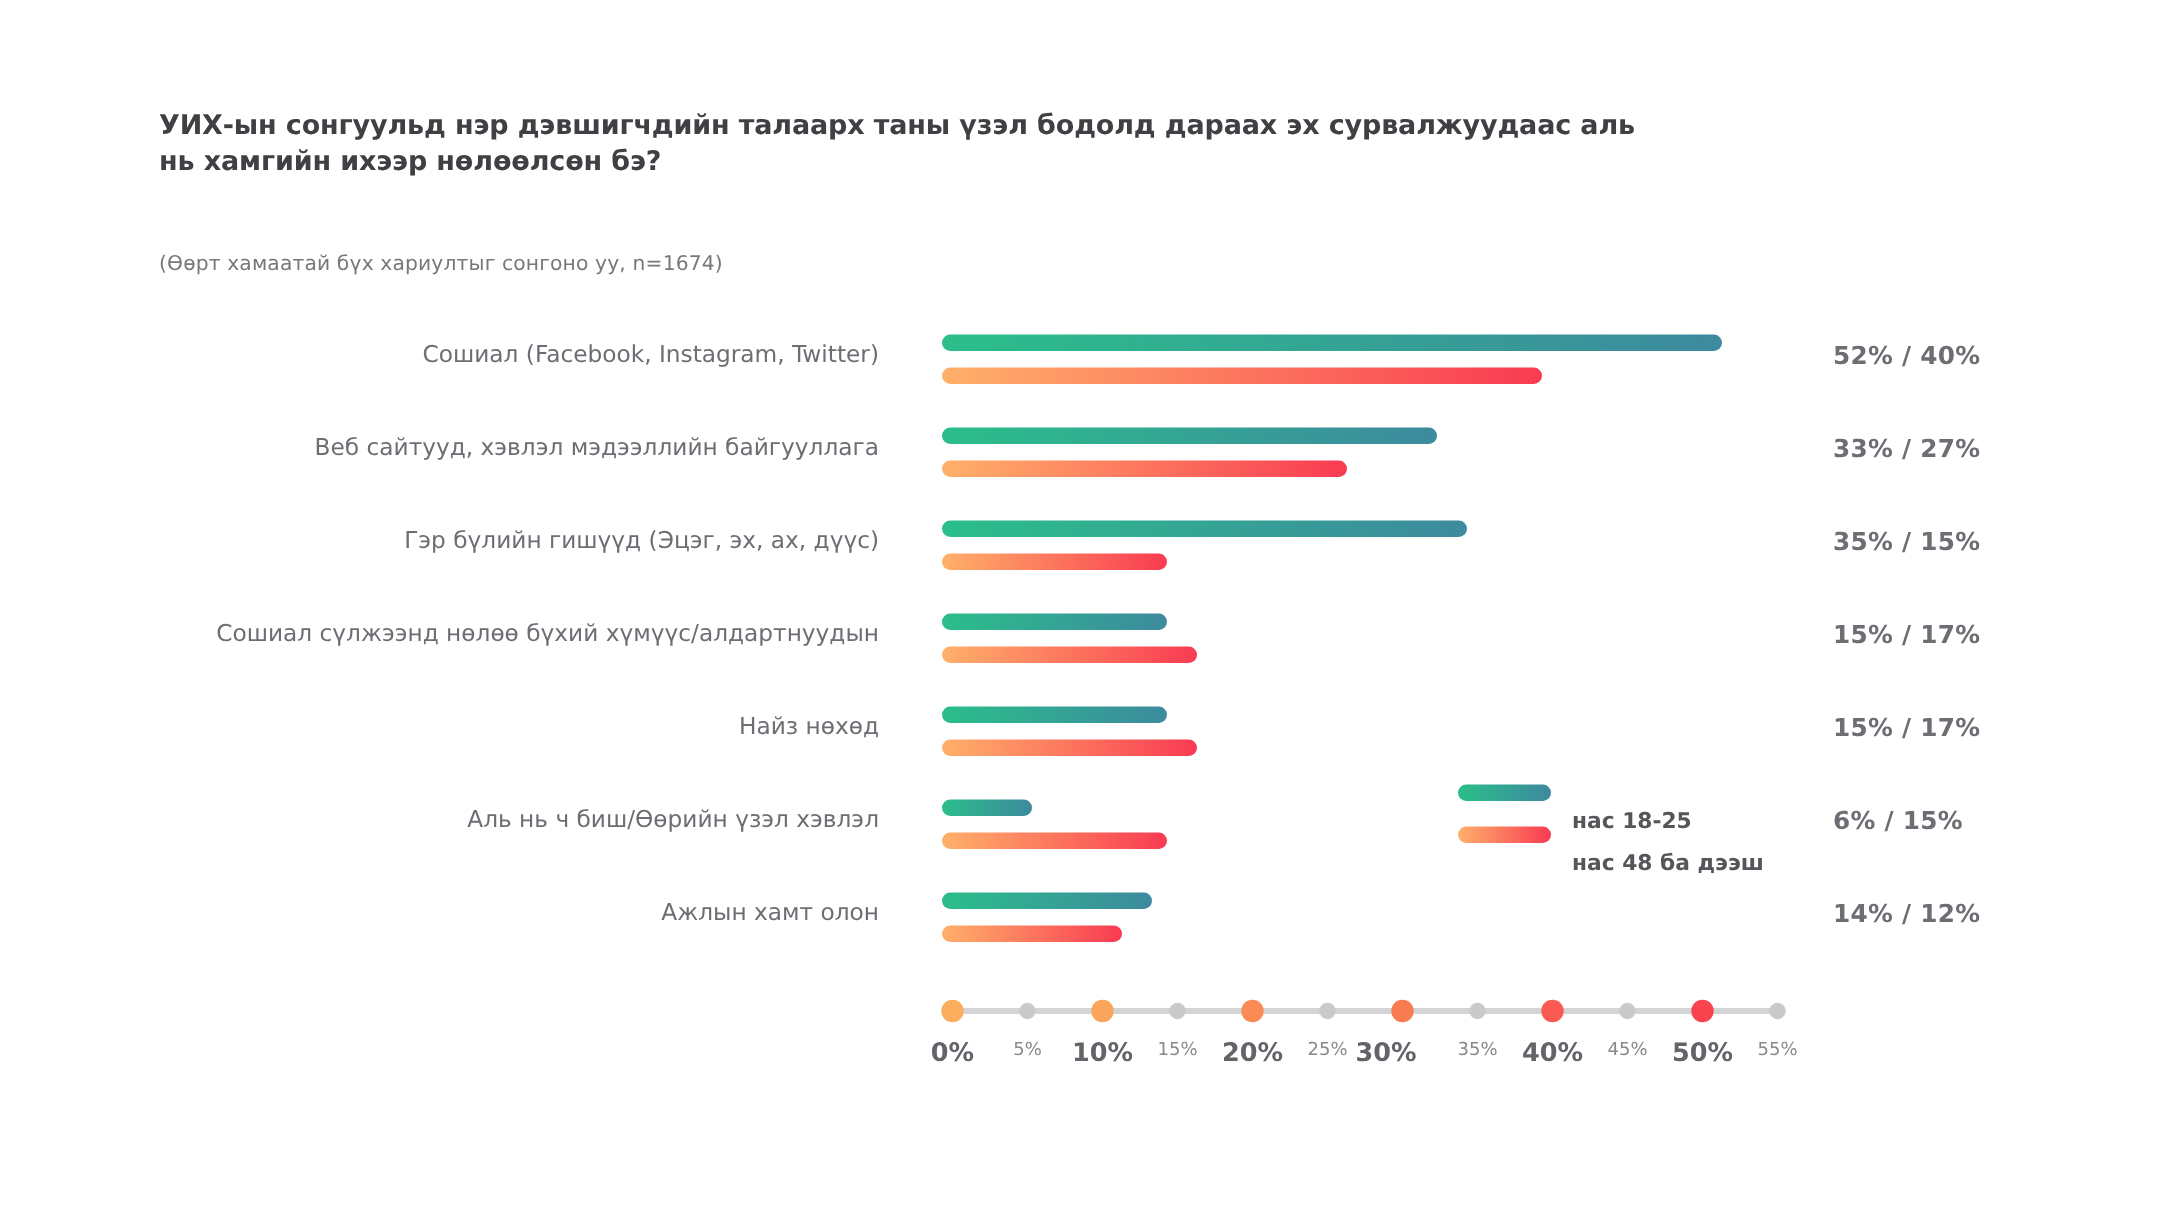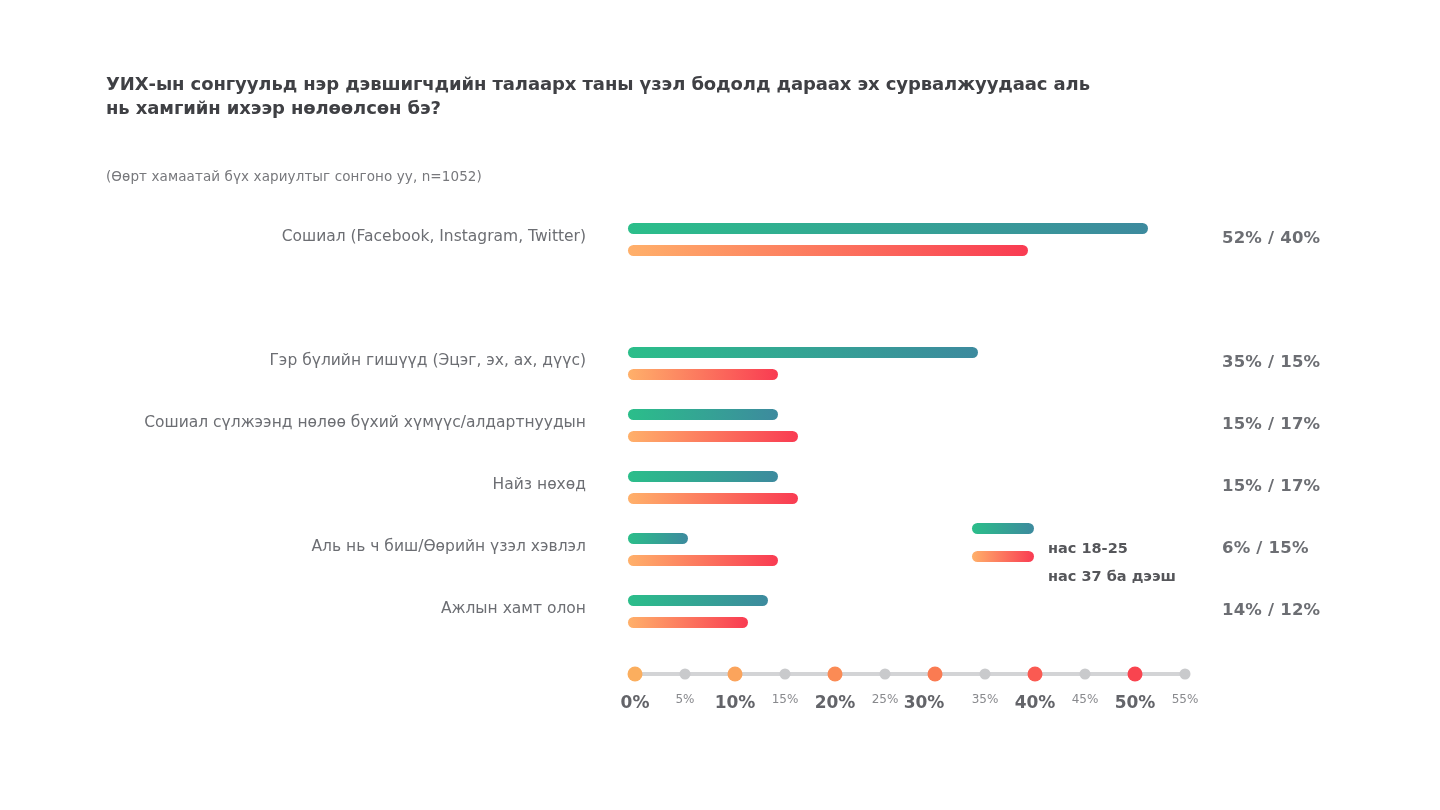--- a/index.html
+++ b/index.html
@@ -160,30 +160,38 @@
   }
   .tick-label.major { font-size: 17px; font-weight: 700; }
   .tick-label.minor { font-size: 12px; font-weight: 400; color: #88898d; }
 </style>
 </head>
 <body>
 
 <div id="root">
 
   <div id="title">УИХ-ын сонгуульд нэр дэвшигчдийн талаарх таны үзэл бодолд дараах эх сурвалжуудаас аль нь хамгийн ихээр нөлөөлсөн бэ?</div>
-  <div id="subtitle">(Өөрт хамаатай бүх хариултыг сонгоно уу, n=1052)</div>
+  <div id="subtitle">(Өөрт хамаатай бүх хариултыг сонгоно уу, n=1674)</div>
 
   <div id="plot">
       <div class="row" style="top: 206px;">
         <div class="cat-label">Сошиал (Facebook, Instagram, Twitter)</div>
         <div class="bars">
           <div class="bar s1" style="width: 520px; background: linear-gradient(90deg, rgb(43, 190, 138) 0%, rgb(61, 138, 158) 100%);"></div>
           <div class="bar s2" style="width: 400px; background: linear-gradient(90deg, rgb(255, 176, 106) 0%, rgb(249, 59, 82) 100%);"></div>
         </div>
         <div class="val-label">52% / 40%</div>
+      </div>
+      <div class="row" style="top: 268px;">
+        <div class="cat-label">Веб сайтууд, хэвлэл мэдээллийн байгууллага</div>
+        <div class="bars">
+          <div class="bar s1" style="width: 330px; background: linear-gradient(90deg, rgb(43, 190, 138) 0%, rgb(61, 138, 158) 100%);"></div>
+          <div class="bar s2" style="width: 270px; background: linear-gradient(90deg, rgb(255, 176, 106) 0%, rgb(249, 59, 82) 100%);"></div>
+        </div>
+        <div class="val-label">33% / 27%</div>
       </div>
       <div class="row" style="top: 330px;">
         <div class="cat-label">Гэр бүлийн гишүүд (Эцэг, эх, ах, дүүс)</div>
         <div class="bars">
           <div class="bar s1" style="width: 350px; background: linear-gradient(90deg, rgb(43, 190, 138) 0%, rgb(61, 138, 158) 100%);"></div>
           <div class="bar s2" style="width: 150px; background: linear-gradient(90deg, rgb(255, 176, 106) 0%, rgb(249, 59, 82) 100%);"></div>
         </div>
         <div class="val-label">35% / 15%</div>
       </div>
       <div class="row" style="top: 392px;">
@@ -220,21 +228,21 @@
       </div>
     </div>
 
   <div id="legend">
       <div class="legend-item">
         <span class="legend-swatch" style="background: linear-gradient(90deg, rgb(43, 190, 138) 0%, rgb(61, 138, 158) 100%);"></span>
         <span class="legend-text">нас 18-25</span>
       </div>
       <div class="legend-item">
         <span class="legend-swatch" style="background: linear-gradient(90deg, rgb(255, 176, 106) 0%, rgb(249, 59, 82) 100%);"></span>
-        <span class="legend-text">нас 37 ба дээш</span>
+        <span class="legend-text">нас 48 ба дээш</span>
       </div>
     </div>
 
   <div id="axis">
     <div id="axis-line"></div>
   <div class="tick-dot major" style="left: 635px; background: rgb(251, 174, 94);"></div>
       <div class="tick-label major" style="left: 635px;">0%</div>
       <div class="tick-dot minor" style="left: 685px;"></div>
       <div class="tick-label minor" style="left: 685px;">5%</div>
       <div class="tick-dot major" style="left: 735px; background: rgb(251, 164, 92);"></div>

